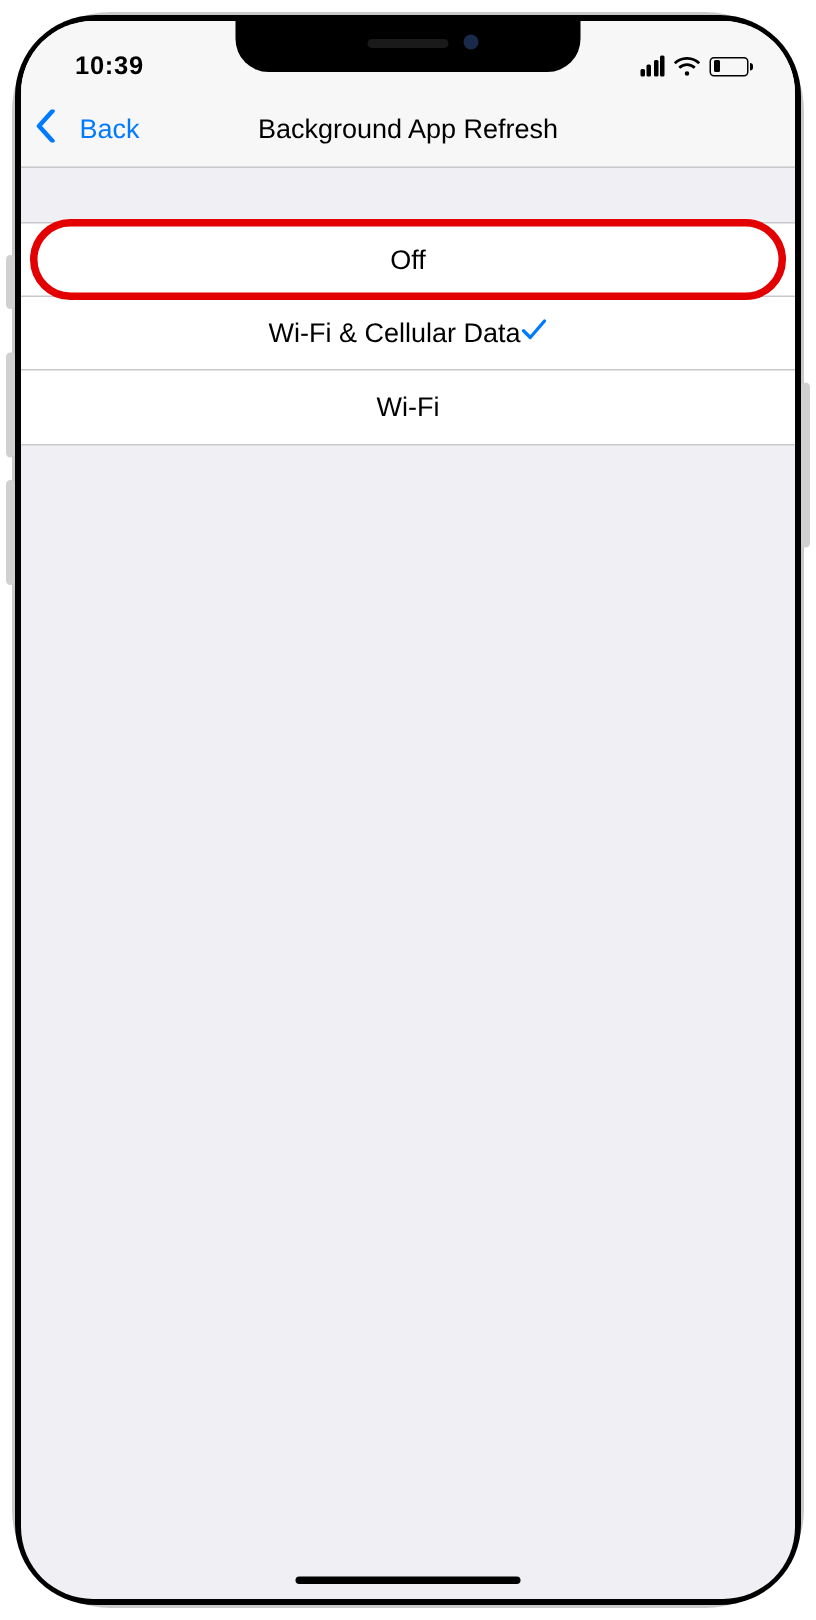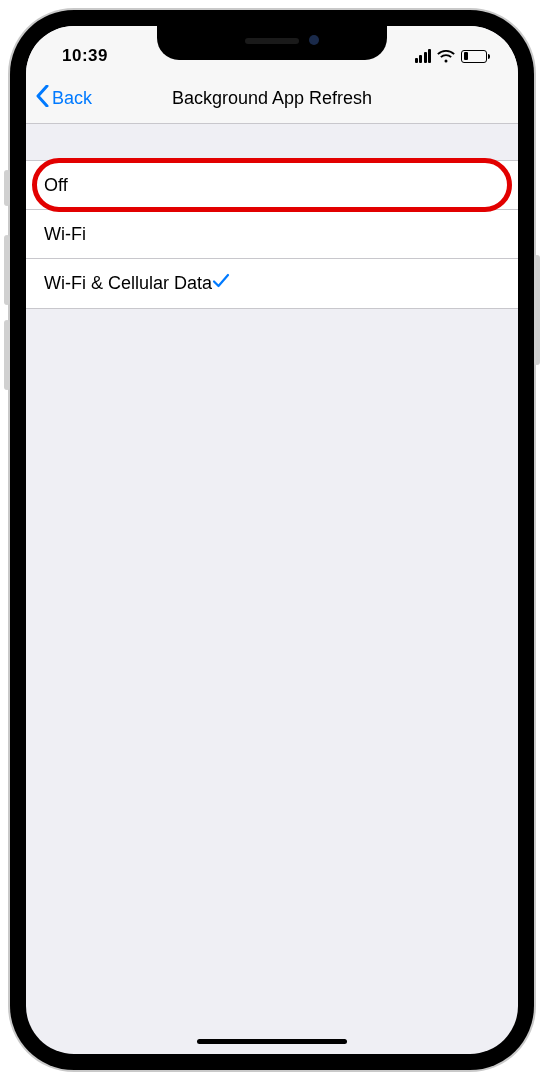--- a/index.html
+++ b/index.html
@@ -10,21 +10,20 @@
       height: 1080px;
       display: flex;
       align-items: center;
       justify-content: center;
     }
     .device-frame {
       width: 524px;
       height: 1060px;
       background: #000;
       border-radius: 64px;
-      padding: 12px;
       position: relative;
       box-shadow: 0 0 0 2px #c9c9c9;
     }
     .device-inner {
       width: 100%;
       height: 100%;
       background: #000;
       border-radius: 54px;
       padding: 4px;
       position: relative;
@@ -141,21 +140,21 @@
       display: flex;
       align-items: center;
       position: relative;
       padding: 0 12px;
     }
     .back-button {
       display: flex;
       align-items: center;
       color: #007aff;
       font-size: 18px;
-      gap: 3px;
+      gap: 16px;
       position: absolute;
       left: 10px;
     }
     .nav-title {
       font-size: 18px;
       font-weight: 400;
       color: #000;
       margin: 0 auto;
       text-align: center;
     }
@@ -163,21 +162,21 @@
       padding-top: 36px;
     }
     .list-group {
       background: #fff;
       border-top: 0.5px solid #c8c7cc;
       border-bottom: 0.5px solid #c8c7cc;
     }
     .list-item {
       display: flex;
       align-items: center;
-      justify-content: flex-start;
+      justify-content: center;
       min-height: 49px;
       padding: 0 18px;
       font-size: 18px;
       color: #000;
       border-bottom: 0.5px solid #c8c7cc;
       position: relative;
     }
     .list-item:last-child { border-bottom: none; }
     .check-icon { color: #007aff; }
     .highlight-oval {
@@ -251,31 +250,31 @@
 
       <div class="content">
         <div class="list-group">
 
           <div class="list-item" style="z-index:2">
             <div class="highlight-oval"></div>
             <span>Off</span>
           </div>
 
           <div class="list-item">
-            <span>Wi-Fi</span>
-          </div>
-
-          <div class="list-item">
             <span>Wi-Fi &amp; Cellular Data</span>
             <span class="check-icon">
               <svg width="18" height="18" viewBox="0 0 18 18">
                 <path d="M2 9.5 L6.5 14 L16 3" stroke="#007aff" stroke-width="2.2" fill="none" stroke-linecap="round" stroke-linejoin="round"></path>
               </svg>
             </span>
           </div>
 
+          <div class="list-item">
+            <span>Wi-Fi</span>
+          </div>
+
         </div>
       </div>
 
       <div class="home-indicator"></div>
     </div>
   </div>
 </div>
 
 </body></html>

